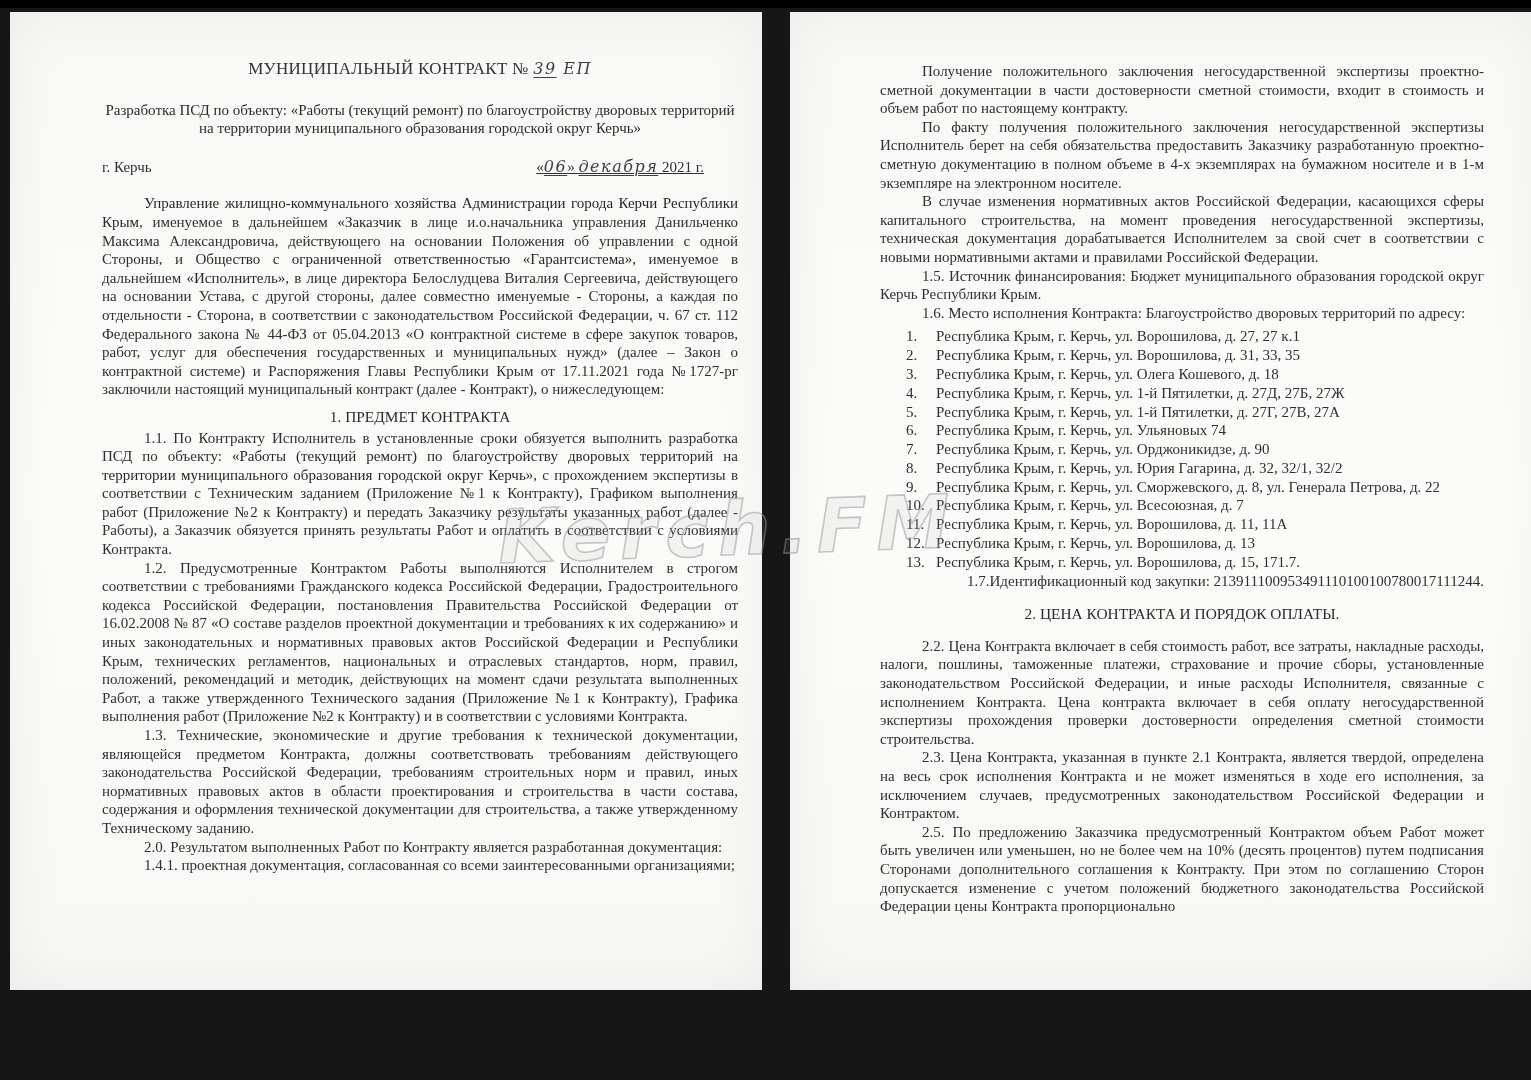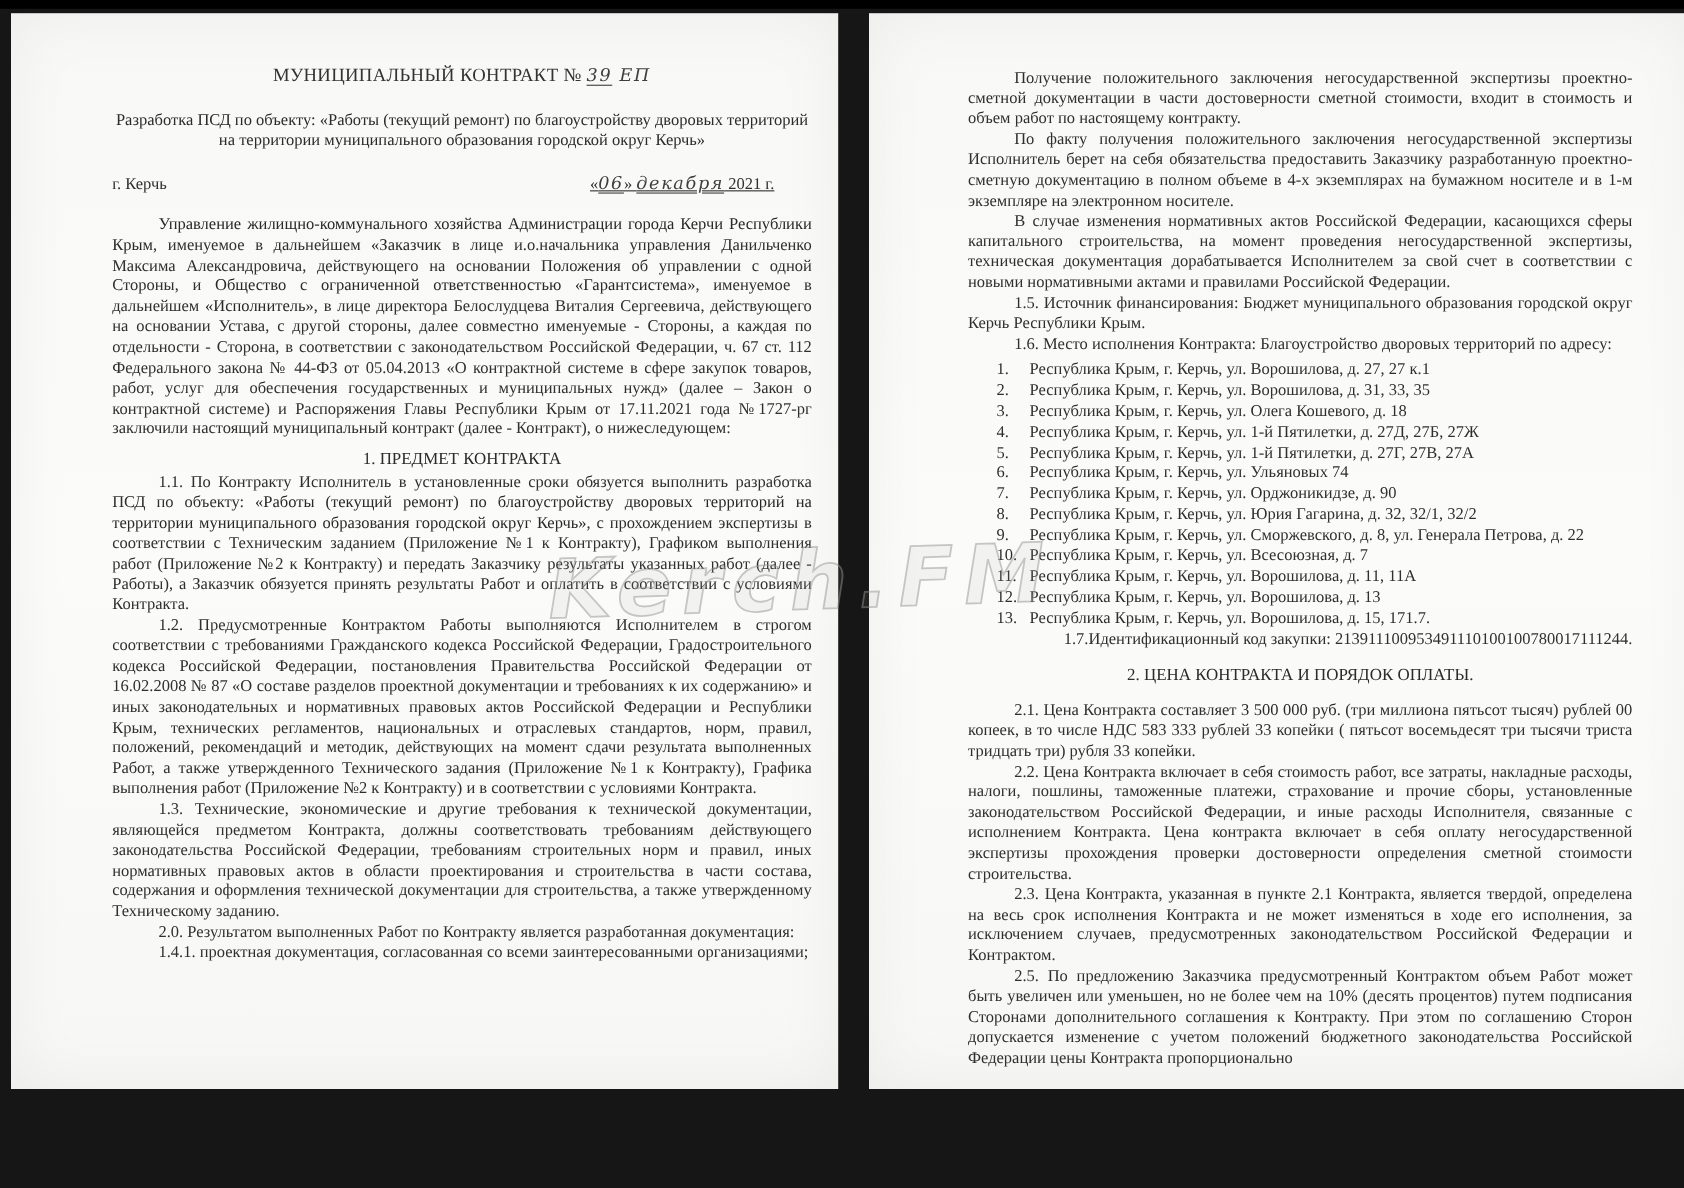--- a/index.html
+++ b/index.html
@@ -90,20 +90,19 @@
         <li>Республика Крым, г. Керчь, ул. Орджоникидзе, д. 90</li>
         <li>Республика Крым, г. Керчь, ул. Юрия Гагарина, д. 32, 32/1, 32/2</li>
         <li>Республика Крым, г. Керчь, ул. Сморжевского, д. 8, ул. Генерала Петрова, д. 22</li>
         <li>Республика Крым, г. Керчь, ул. Всесоюзная, д. 7</li>
         <li>Республика Крым, г. Керчь, ул. Ворошилова, д. 11, 11А</li>
         <li>Республика Крым, г. Керчь, ул. Ворошилова, д. 13</li>
         <li>Республика Крым, г. Керчь, ул. Ворошилова, д. 15, 171.7.</li>
       </ol>
     <p class="code">1.7.Идентификационный код закупки: 213911100953491110100100780017111244.</p>
     <div class="sec sec2">2. ЦЕНА КОНТРАКТА И ПОРЯДОК ОПЛАТЫ.</div>
-    <p class="para"><span>2.1. Цена Контракта составляет </span><span class="b">3 500 000 руб</span><span>. (три миллиона пятьсот тысяч) рублей 00 копеек, в то числе НДС 583 333 рублей 33 копейки ( пятьсот восемьдесят три тысячи триста тридцать три) рубля 33 копейки.</span></p>
     <p class="para">2.2. Цена Контракта включает в себя стоимость работ, все затраты, накладные расходы, налоги, пошлины, таможенные платежи, страхование и прочие сборы, установленные законодательством Российской Федерации, и иные расходы Исполнителя, связанные с исполнением Контракта. Цена контракта включает в себя оплату негосударственной экспертизы прохождения проверки достоверности определения сметной стоимости строительства.</p>
     <p class="para">2.3. Цена Контракта, указанная в пункте 2.1 Контракта, является твердой, определена на весь срок исполнения Контракта и не может изменяться в ходе его исполнения, за исключением случаев, предусмотренных законодательством Российской Федерации и Контрактом.</p>
     <p class="para">2.5. По предложению Заказчика предусмотренный Контрактом объем Работ может быть увеличен или уменьшен, но не более чем на 10% (десять процентов) путем подписания Сторонами дополнительного соглашения к Контракту. При этом по соглашению Сторон допускается изменение с учетом положений бюджетного законодательства Российской Федерации цены Контракта пропорционально</p>
   </div>
 
   <div class="watermark">Kerch.FM</div>
 </div>
 
 </body></html>

